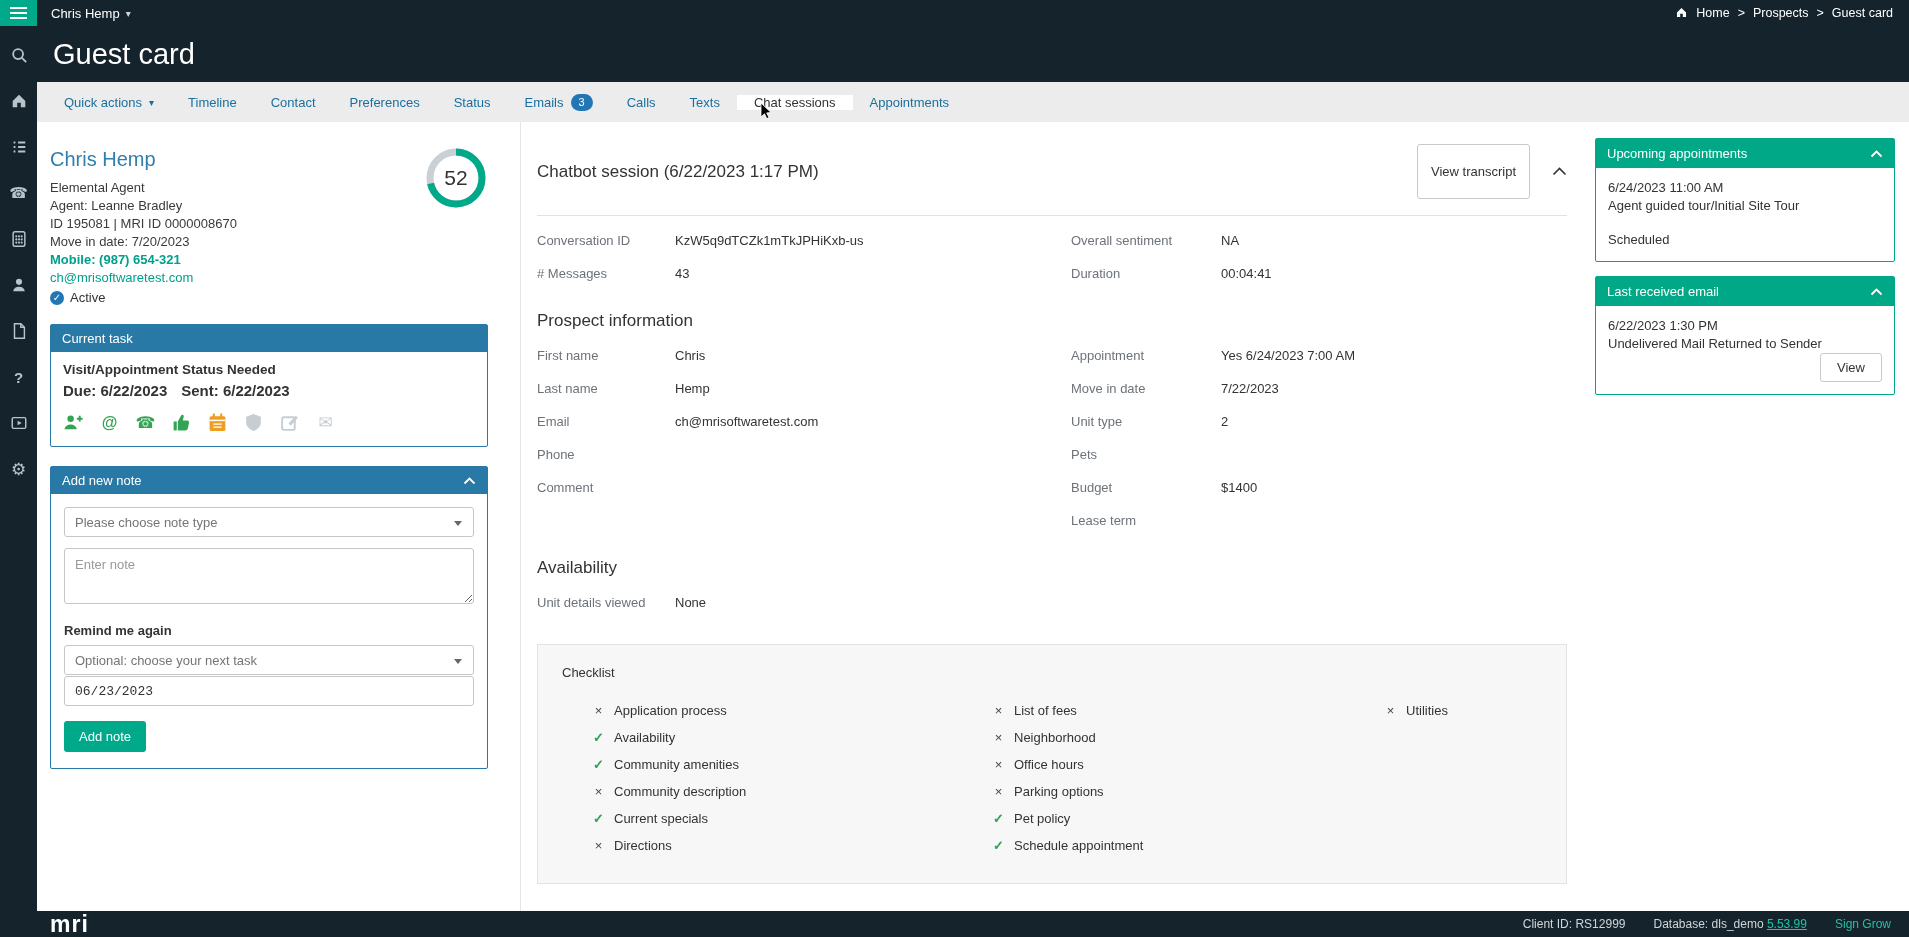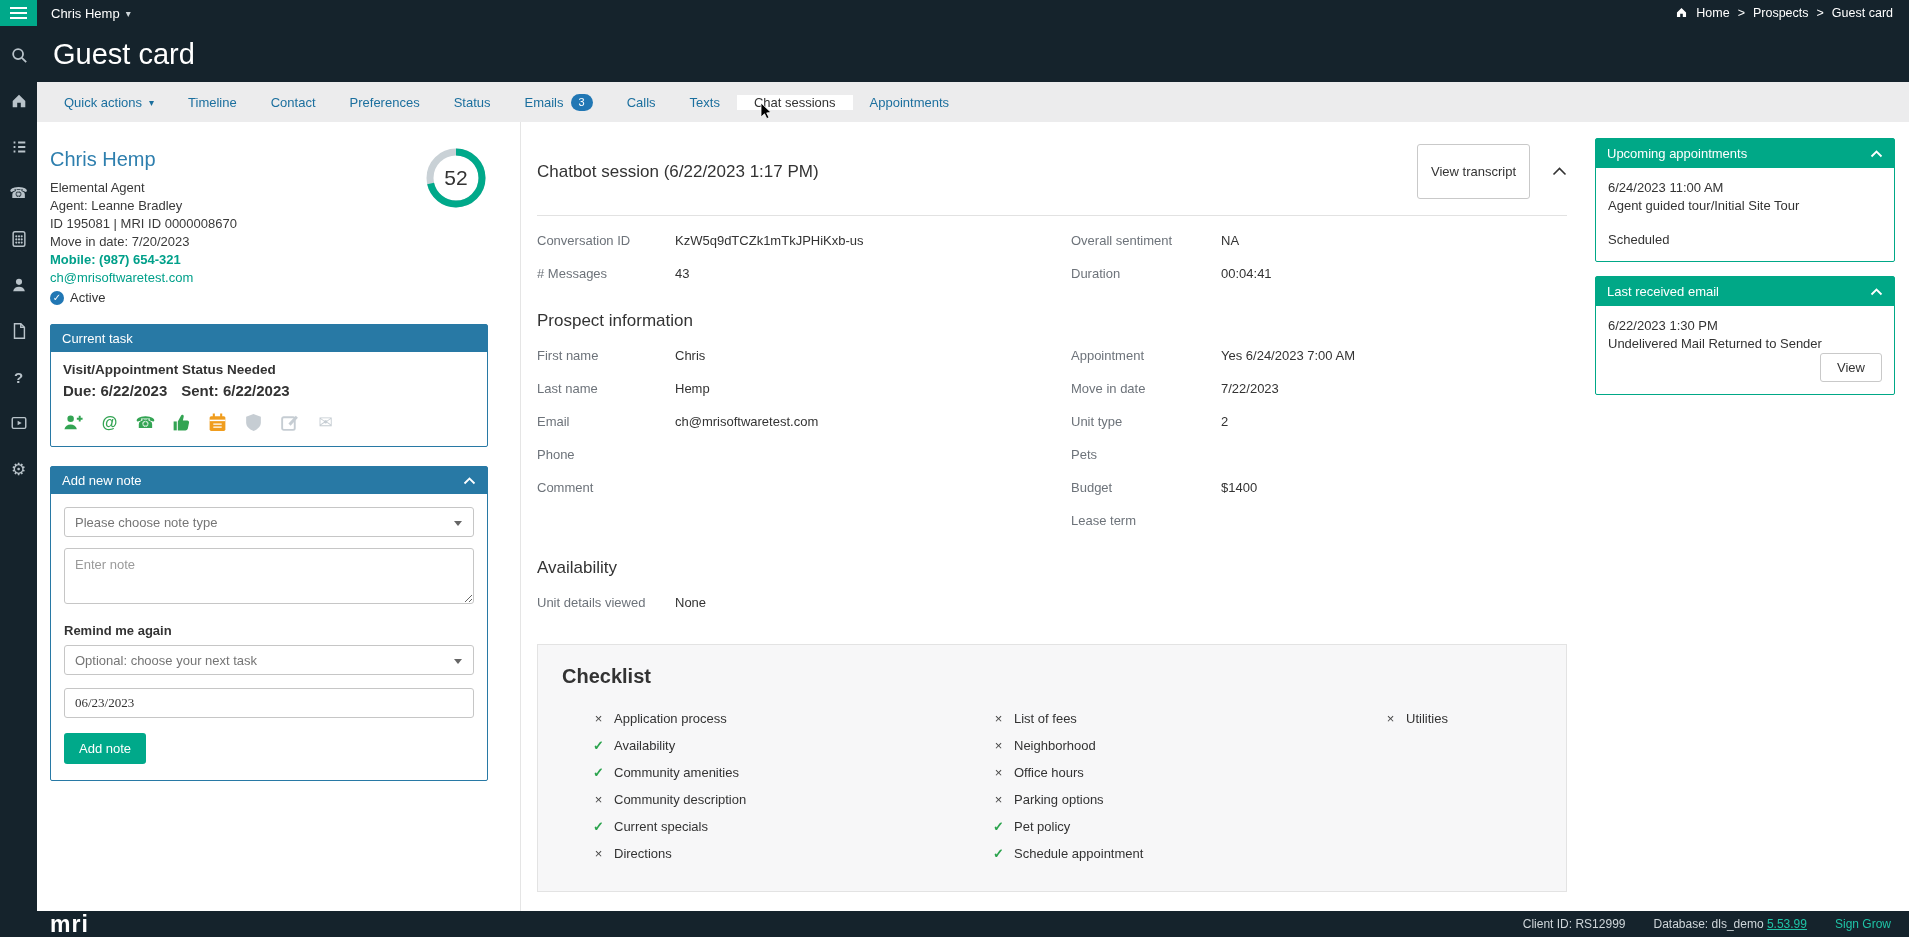--- a/index.html
+++ b/index.html
@@ -62,41 +62,41 @@
   .t-ic svg { width:21px; height:21px; }
   .ic-green { color:#33a453; }
   .ic-gray { color:#c6cdd3; }
 
   .note-body { padding:13px 13px 16px; }
   .select { height:30px; border:1px solid #c6c6c6; border-radius:3px; display:flex; align-items:center; padding:9px 10px; color:#757575; font-size:13px; position:relative; background:#fff; cursor:pointer; }
   .select::after { content:""; position:absolute; right:11px; top:13px; border-left:4px solid transparent; border-right:4px solid transparent; border-top:5px solid #666; }
   .note-body textarea { width:100%; height:56px; border:1px solid #c6c6c6; border-radius:3px; padding:8px 10px; font-family:"Liberation Sans", sans-serif; font-size:13px; color:#333; resize:vertical; margin-top:11px; }
   .note-body textarea::placeholder { color:#9a9a9a; }
   .remind-label { font-weight:bold; font-size:13px; margin:15px 0 7px; color:#333; }
-  .text-input { width:100%; height:30px; border:1px solid #c6c6c6; border-radius:3px; padding:0 10px; font-family:Liberation Serif, serif; font-size:13px; color:#333; margin-top:13px; }
+  .text-input { width:100%; height:30px; border:1px solid #c6c6c6; border-radius:3px; padding:0 10px; font-family:Liberation Mono, monospace; font-size:13px; color:#333; margin-top:1px; }
   .add-note-btn { margin-top:15px; background:#00a98a; color:#fff; border:none; border-radius:3px; padding:8px 15px; font-size:13px; cursor:pointer; }
 
   
   .center-panel { flex:1; border-left:1px solid #e5e5e5; padding:0 28px 0 16px; min-width:0; overflow:hidden; }
   .session-header { display:flex; align-items:center; justify-content:space-between; padding:22px 0 16px; border-bottom:1px solid #e2e2e2; }
   .session-title { font-size:17px; font-weight:400; color:#333; }
   .header-actions { display:flex; align-items:center; gap:22px; }
   .btn-outline { border:1px solid #c9c9c9; background:#fff; border-radius:3px; padding:19px 13px; font-size:13px; color:#333; cursor:pointer; }
   .chev { display:inline-flex; cursor:pointer; }
 
   .fields-grid { display:grid; grid-template-columns:138px 396px 150px 1fr; margin-top:17px; }
   .fields-grid > div { padding-bottom:17px; font-size:13px; line-height:16px; }
   .fg-label { color:#6d737a; }
   .fg-value { color:#333; }
   .fields-grid.single { grid-template-columns:138px 1fr; }
 
   .section-title { font-size:17px; font-weight:400; color:#333; margin:12px 0 4px; }
 
   .checklist { background:#f7f7f8; border:1px solid #e3e3e3; margin-top:16px; padding:20px 24px 24px; }
-  .checklist-title { font-size:20px; font-weight:700; color:#333; }
+  .checklist-title { font-size:13px; font-weight:400; color:#333; }
   .checklist-cols { display:flex; margin-top:17px; padding-left:30px; }
   .chk-col { display:flex; flex-direction:column; }
   .chk-col-1 { width:400px; }
   .chk-col-2 { width:392px; }
   .chk-item { display:flex; align-items:center; height:27px; font-size:13px; color:#333; gap:9px; }
   .chk-mark { width:13px; text-align:center; font-size:13px; }
   .chk-mark.no { color:#474747; }
   .chk-mark.yes { color:#2ca44e; font-weight:bold; }
 
   

